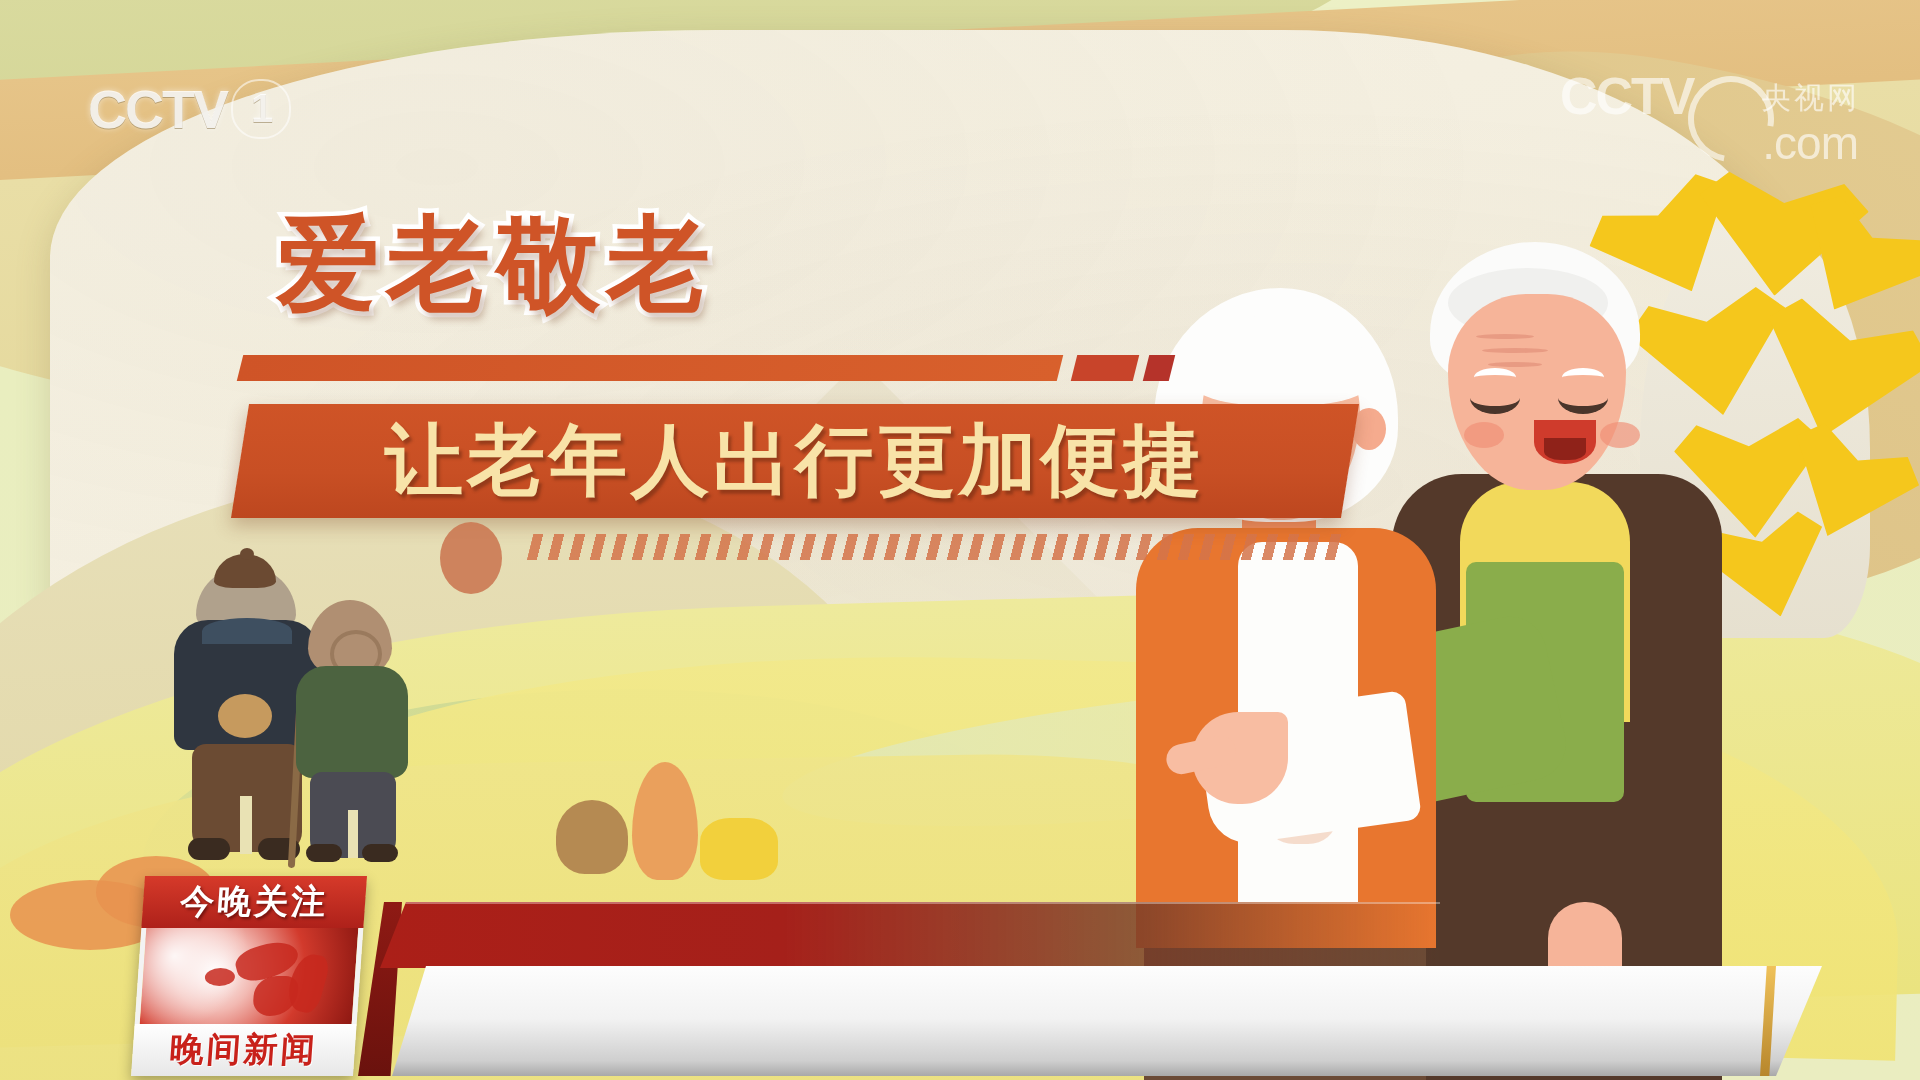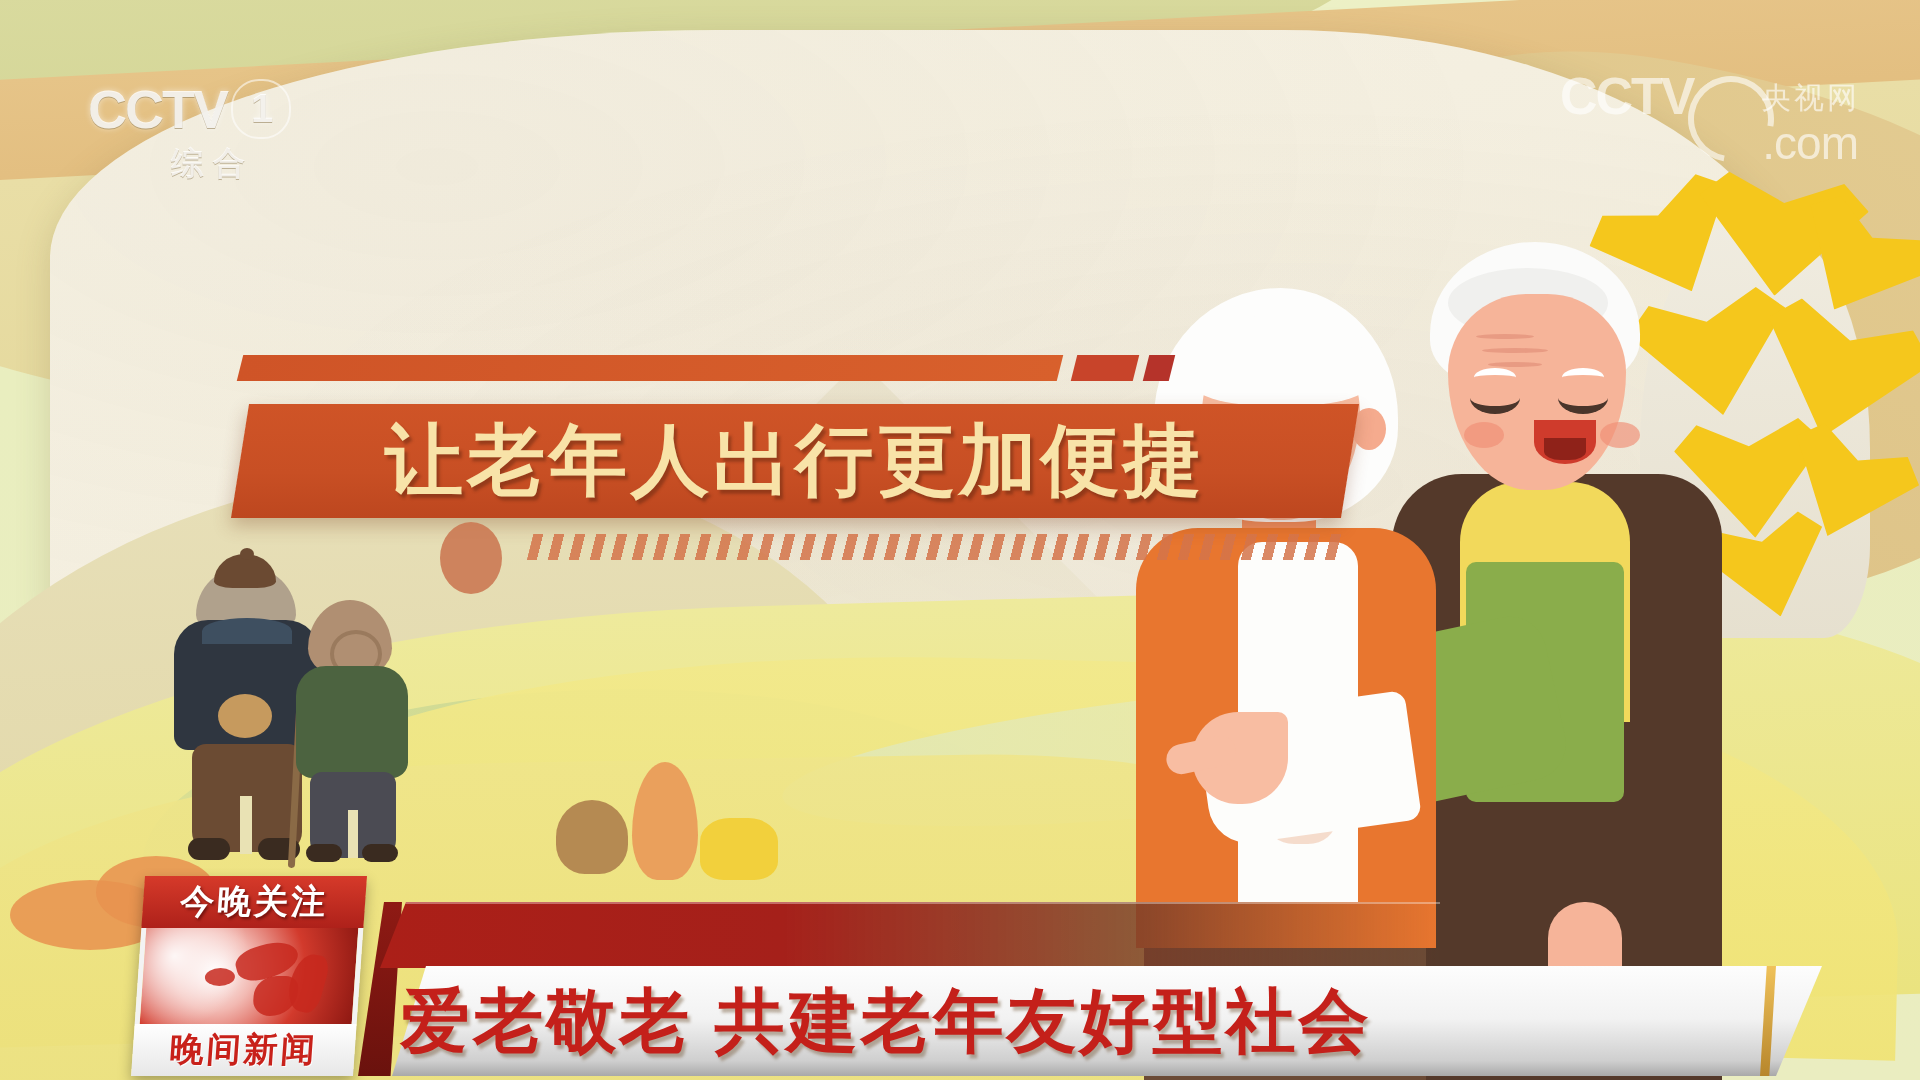--- a/index.html
+++ b/index.html
@@ -397,30 +397,30 @@
     <div class="e wom-smile"></div>
     <div class="e wom-point-arm"></div>
     <div class="e wom-point-hand"></div>
     <div class="e wom-finger"></div>
   </div>
 
   <div id="cctv-logo">
     <div class="logo-txt">
       <span>CCTV</span><span class="logo-one">1</span>
     </div>
-    <div class="logo-sub">综合</div>
   </div>
 
   <div id="watermark">
     <div class="wm-main">CCTV</div>
     <div class="wm-ring"></div>
     <div class="wm-cn">央视网</div>
     <div class="wm-com">.com</div>
   </div>
 
+  <div id="title-main">爱老敬老</div>
 
   <div id="accent-bar">
     <div class="seg seg-long"></div>
     <div class="seg seg-mid"></div>
     <div class="seg seg-small"></div>
   </div>
 
   <div id="subtitle-banner">
     <div id="subtitle-text">让老年人出行更加便捷</div>
   </div>
@@ -437,15 +437,14 @@
       <div class="cont" style="left:148px;top:26px;width:34px;height:58px;border-radius:60% 40% 40% 60%;transform:rotate(12deg);"></div>
       <div class="cont" style="left:62px;top:40px;width:30px;height:18px;border-radius:50%;"></div>
     </div>
     <div id="badge-bot">晚间新闻</div>
   </div>
 
   <div id="lt-left-cap"></div>
   <div id="lt-top"></div>
   <div id="lt-main"></div>
   <div id="lt-main-edge"></div>
-  <div id="lt-main-text">爱老敬老 共建老年友好型社会</div>
 
 </div>
 
 </body></html>

